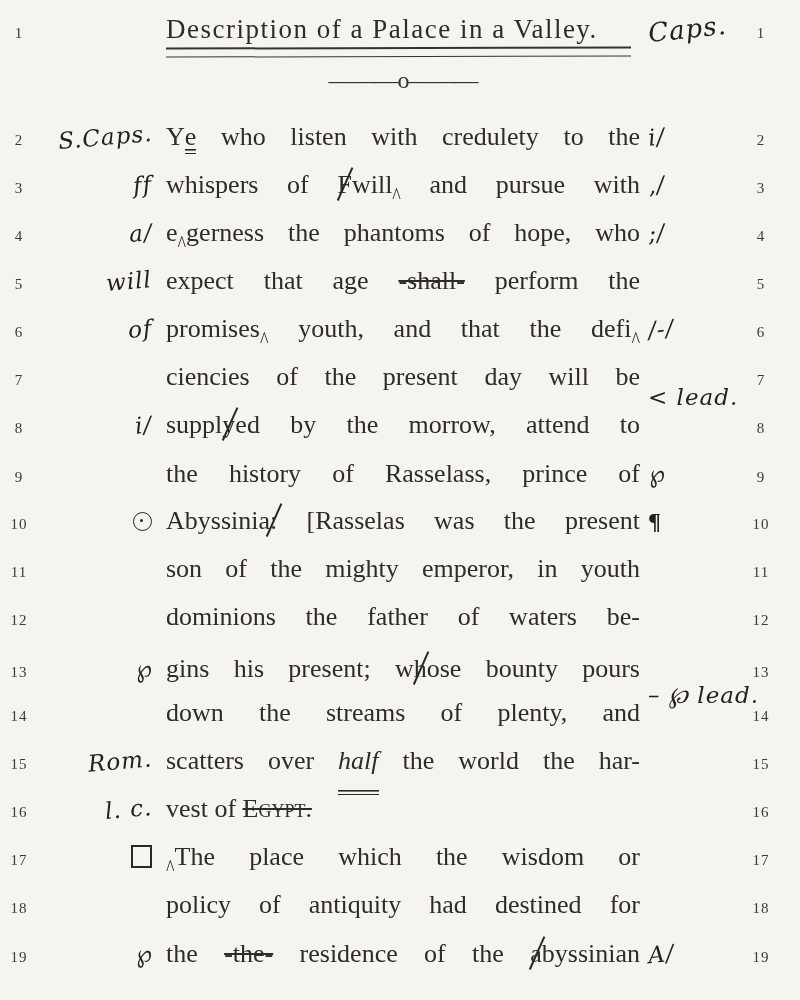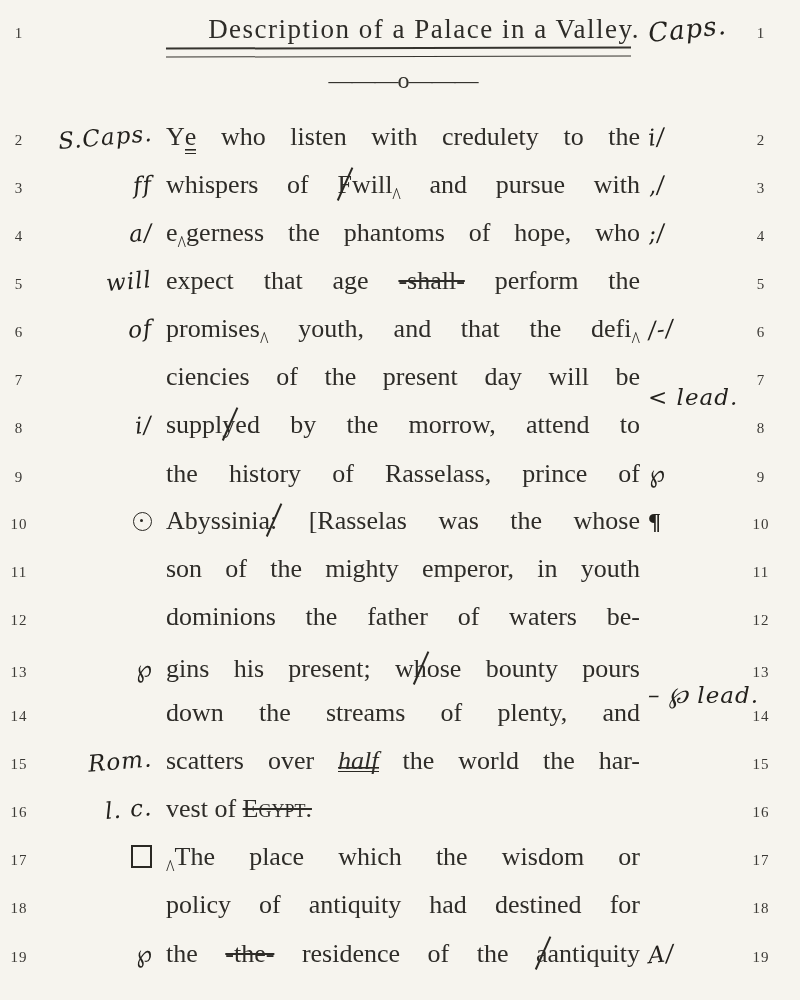--- a/index.html
+++ b/index.html
@@ -17,21 +17,21 @@
   }
   .num-l{width:38px;flex:none;text-align:center;font-size:15px;color:#3c3a36;letter-spacing:1px;}
   .num-r{width:42px;flex:none;text-align:center;font-size:15px;color:#3c3a36;letter-spacing:1px;}
   .mark-l{width:128px;flex:none;text-align:right;padding-right:14px;box-sizing:border-box;white-space:nowrap;}
   .mark-r{width:100px;flex:none;text-align:left;padding-left:8px;box-sizing:border-box;white-space:nowrap;}
   .text-col{width:474px;flex:none;font-size:26px;line-height:1;white-space:nowrap;}
   .text-col.just{white-space:normal;text-align:justify;text-align-last:justify;}
 
   
   .title-row{height:54px;align-items:baseline;}
-  .title-text{font-size:27px;letter-spacing:1.5px;text-align:right;white-space:nowrap;}
+  .title-text{font-size:27px;letter-spacing:1.5px;text-align:left;white-space:nowrap;}
   .title-rule{height:7px;border-top:2.5px solid #35332e;border-bottom:1.5px solid #35332e;margin-top:4px;width:98%;transform:rotate(-0.15deg);}
   .divider-row{height:56px;}
   .divider{text-align:center;font-size:24px;letter-spacing:-1px;color:#35332e;}
 
   
   .hand{
     font-style:italic;
     font-family:"DejaVu Serif","Liberation Serif",serif;
     font-size:23px;color:#23211d;
     display:inline-block;transform:rotate(-5deg);
@@ -62,21 +62,21 @@
   }
   .caret{display:inline-block;transform:translateY(0.45em) scaleY(1.25);font-size:0.7em;letter-spacing:0;}
   .dblu{
     display:inline-block;padding-bottom:6px;line-height:0.9;
     background-image:linear-gradient(#2a2823,#2a2823),linear-gradient(#2a2823,#2a2823);
     background-size:100% 1.6px,100% 1.6px;
     background-position:0 100%,0 calc(100% - 4px);
     background-repeat:no-repeat;
   }
   .italu{
-    font-style:italic;display:inline-block;padding-bottom:0;line-height:0.9;
+    font-style:italic;display:inline-block;padding-bottom:23px;line-height:0.9;
     background-image:linear-gradient(#2a2823,#2a2823),linear-gradient(#2a2823,#2a2823);
     background-size:100% 1.6px,100% 1.6px;
     background-position:0 100%,0 calc(100% - 4px);
     background-repeat:no-repeat;
   }
 </style>
 </head>
 <body>
 
 <div class="page">
@@ -157,21 +157,21 @@
       <div class="row">
         <div class="num-l">9</div>
         <div class="mark-l"></div>
         <div class="text-col just"><span>the history of Rasselass, prince of</span></div>
         <div class="mark-r"><span class="dele">℘</span></div>
         <div class="num-r">9</div>
       </div>
       <div class="row">
         <div class="num-l">10</div>
         <div class="mark-l"><span class="circle-dot"></span></div>
-        <div class="text-col just"><span>Abyssinia</span><span class="slash">:</span><span> [Rasselas was the whose</span></div>
+        <div class="text-col just"><span>Abyssinia</span><span class="slash">:</span><span> [Rasselas was the present</span></div>
         <div class="mark-r"><span class="print-mark">¶</span></div>
         <div class="num-r">10</div>
       </div>
       <div class="row">
         <div class="num-l">11</div>
         <div class="mark-l"></div>
         <div class="text-col just"><span>son of the mighty emperor, in youth</span></div>
         <div class="mark-r"></div>
         <div class="num-r">11</div>
       </div>
@@ -220,19 +220,19 @@
       <div class="row">
         <div class="num-l">18</div>
         <div class="mark-l"></div>
         <div class="text-col just"><span>policy of antiquity had destined for</span></div>
         <div class="mark-r"></div>
         <div class="num-r">18</div>
       </div>
       <div class="row">
         <div class="num-l">19</div>
         <div class="mark-l"><span class="dele">℘</span></div>
-        <div class="text-col just"><span>the </span><span class="strike">-the-</span><span> residence of the </span><span class="slash">a</span><span>antiquity</span></div>
+        <div class="text-col just"><span>the </span><span class="strike">-the-</span><span> residence of the </span><span class="slash">a</span><span>byssinian</span></div>
         <div class="mark-r"><span class="hand">A/</span></div>
         <div class="num-r">19</div>
       </div>
     </div>
 
 </div>
 
 </body></html>

